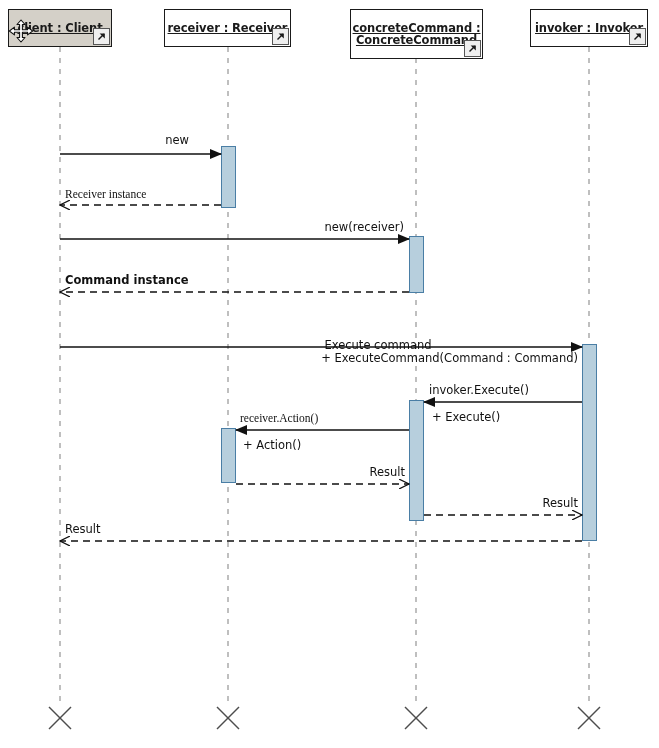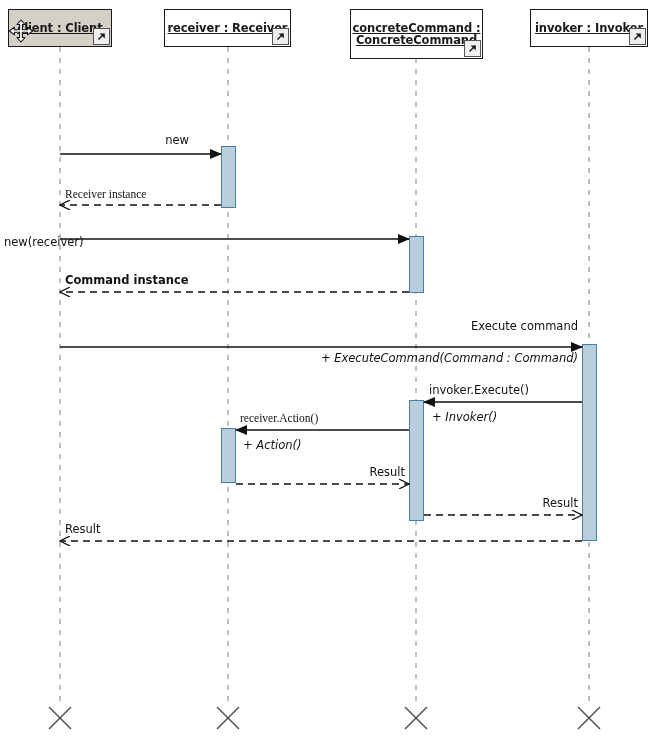--- a/index.html
+++ b/index.html
@@ -36,21 +36,21 @@
   .act{
     position:absolute;box-sizing:border-box;
     background:#b7cfdd;border:1px solid #4a7ea5;
   }
 
   
   .msg{
     position:absolute;font-size:11.5px;color:#111111;
     white-space:nowrap;line-height:13px;
   }
-  .msg.sig{font-style:italic;color:#111111;}
+  .msg.sig{color:#111111;}
 </style>
 </head>
 <body>
 
 <div id="canvas">
 
   <svg class="layer" id="lifeline-layer">
       <line x1="60" y1="47" x2="60" y2="706" stroke="#b0b0b0" stroke-width="1.6" stroke-dasharray="5,6"></line>
       <g>
         <line x1="49" y1="707" x2="71" y2="729" stroke="#4d4d4d" stroke-width="1.5"></line>
@@ -147,26 +147,26 @@
       <line x1="582" y1="402" x2="424" y2="402" stroke="#111111" stroke-width="1.4" marker-end="url(#solid-arrow-l)"></line>
       <line x1="409" y1="430" x2="236" y2="430" stroke="#111111" stroke-width="1.4" marker-end="url(#solid-arrow-l)"></line>
       <line x1="236" y1="484" x2="409" y2="484" stroke="#111111" stroke-width="1.3" stroke-dasharray="7,5" marker-end="url(#open-arrow-r)"></line>
       <line x1="424" y1="515" x2="582" y2="515" stroke="#111111" stroke-width="1.3" stroke-dasharray="7,5" marker-end="url(#open-arrow-r)"></line>
       <line x1="582" y1="541" x2="60" y2="541" stroke="#111111" stroke-width="1.3" stroke-dasharray="7,5" marker-end="url(#open-arrow-l)"></line>
     </svg>
 
   <div id="message-labels">
       <div class="msg" style="top: 134px; left: -211px; width: 400px; text-align: right;">new</div>
       <div class="msg" style="top: 188px; left: 65px; text-align: left; font-family: Liberation Serif, serif;">Receiver instance</div>
-      <div class="msg" style="top: 236px; left: 4px; width: 400px; text-align: left;">new(receiver)</div>
+      <div class="msg" style="top: 221px; left: 4px; width: 400px; text-align: right;">new(receiver)</div>
       <div class="msg" style="top: 274px; left: 65px; text-align: left; font-weight: bold;">Command instance</div>
-      <div class="msg" style="top: 320px; left: 178px; width: 400px; text-align: right;">Execute command</div>
+      <div class="msg" style="top: 339px; left: 178px; width: 400px; text-align: center;">Execute command</div>
       <div class="msg sig" style="top: 352px; left: 178px; width: 400px; text-align: right;">+ ExecuteCommand(Command : Command)</div>
       <div class="msg" style="top: 384px; left: 429px; text-align: left;">invoker.Execute()</div>
-      <div class="msg sig" style="top: 411px; left: 432px; text-align: left;">+ Invoker()</div>
+      <div class="msg sig" style="top: 411px; left: 432px; text-align: left;">+ Execute()</div>
       <div class="msg" style="top: 412px; left: 240px; text-align: left; font-family: Liberation Serif, serif;">receiver.Action()</div>
       <div class="msg sig" style="top: 439px; left: 243px; text-align: left;">+ Action()</div>
       <div class="msg" style="top: 466px; left: 5px; width: 400px; text-align: right;">Result</div>
       <div class="msg" style="top: 497px; left: 178px; width: 400px; text-align: right;">Result</div>
       <div class="msg" style="top: 523px; left: 65px; text-align: left;">Result</div>
     </div>
 
 </div>
 
 </body></html>

